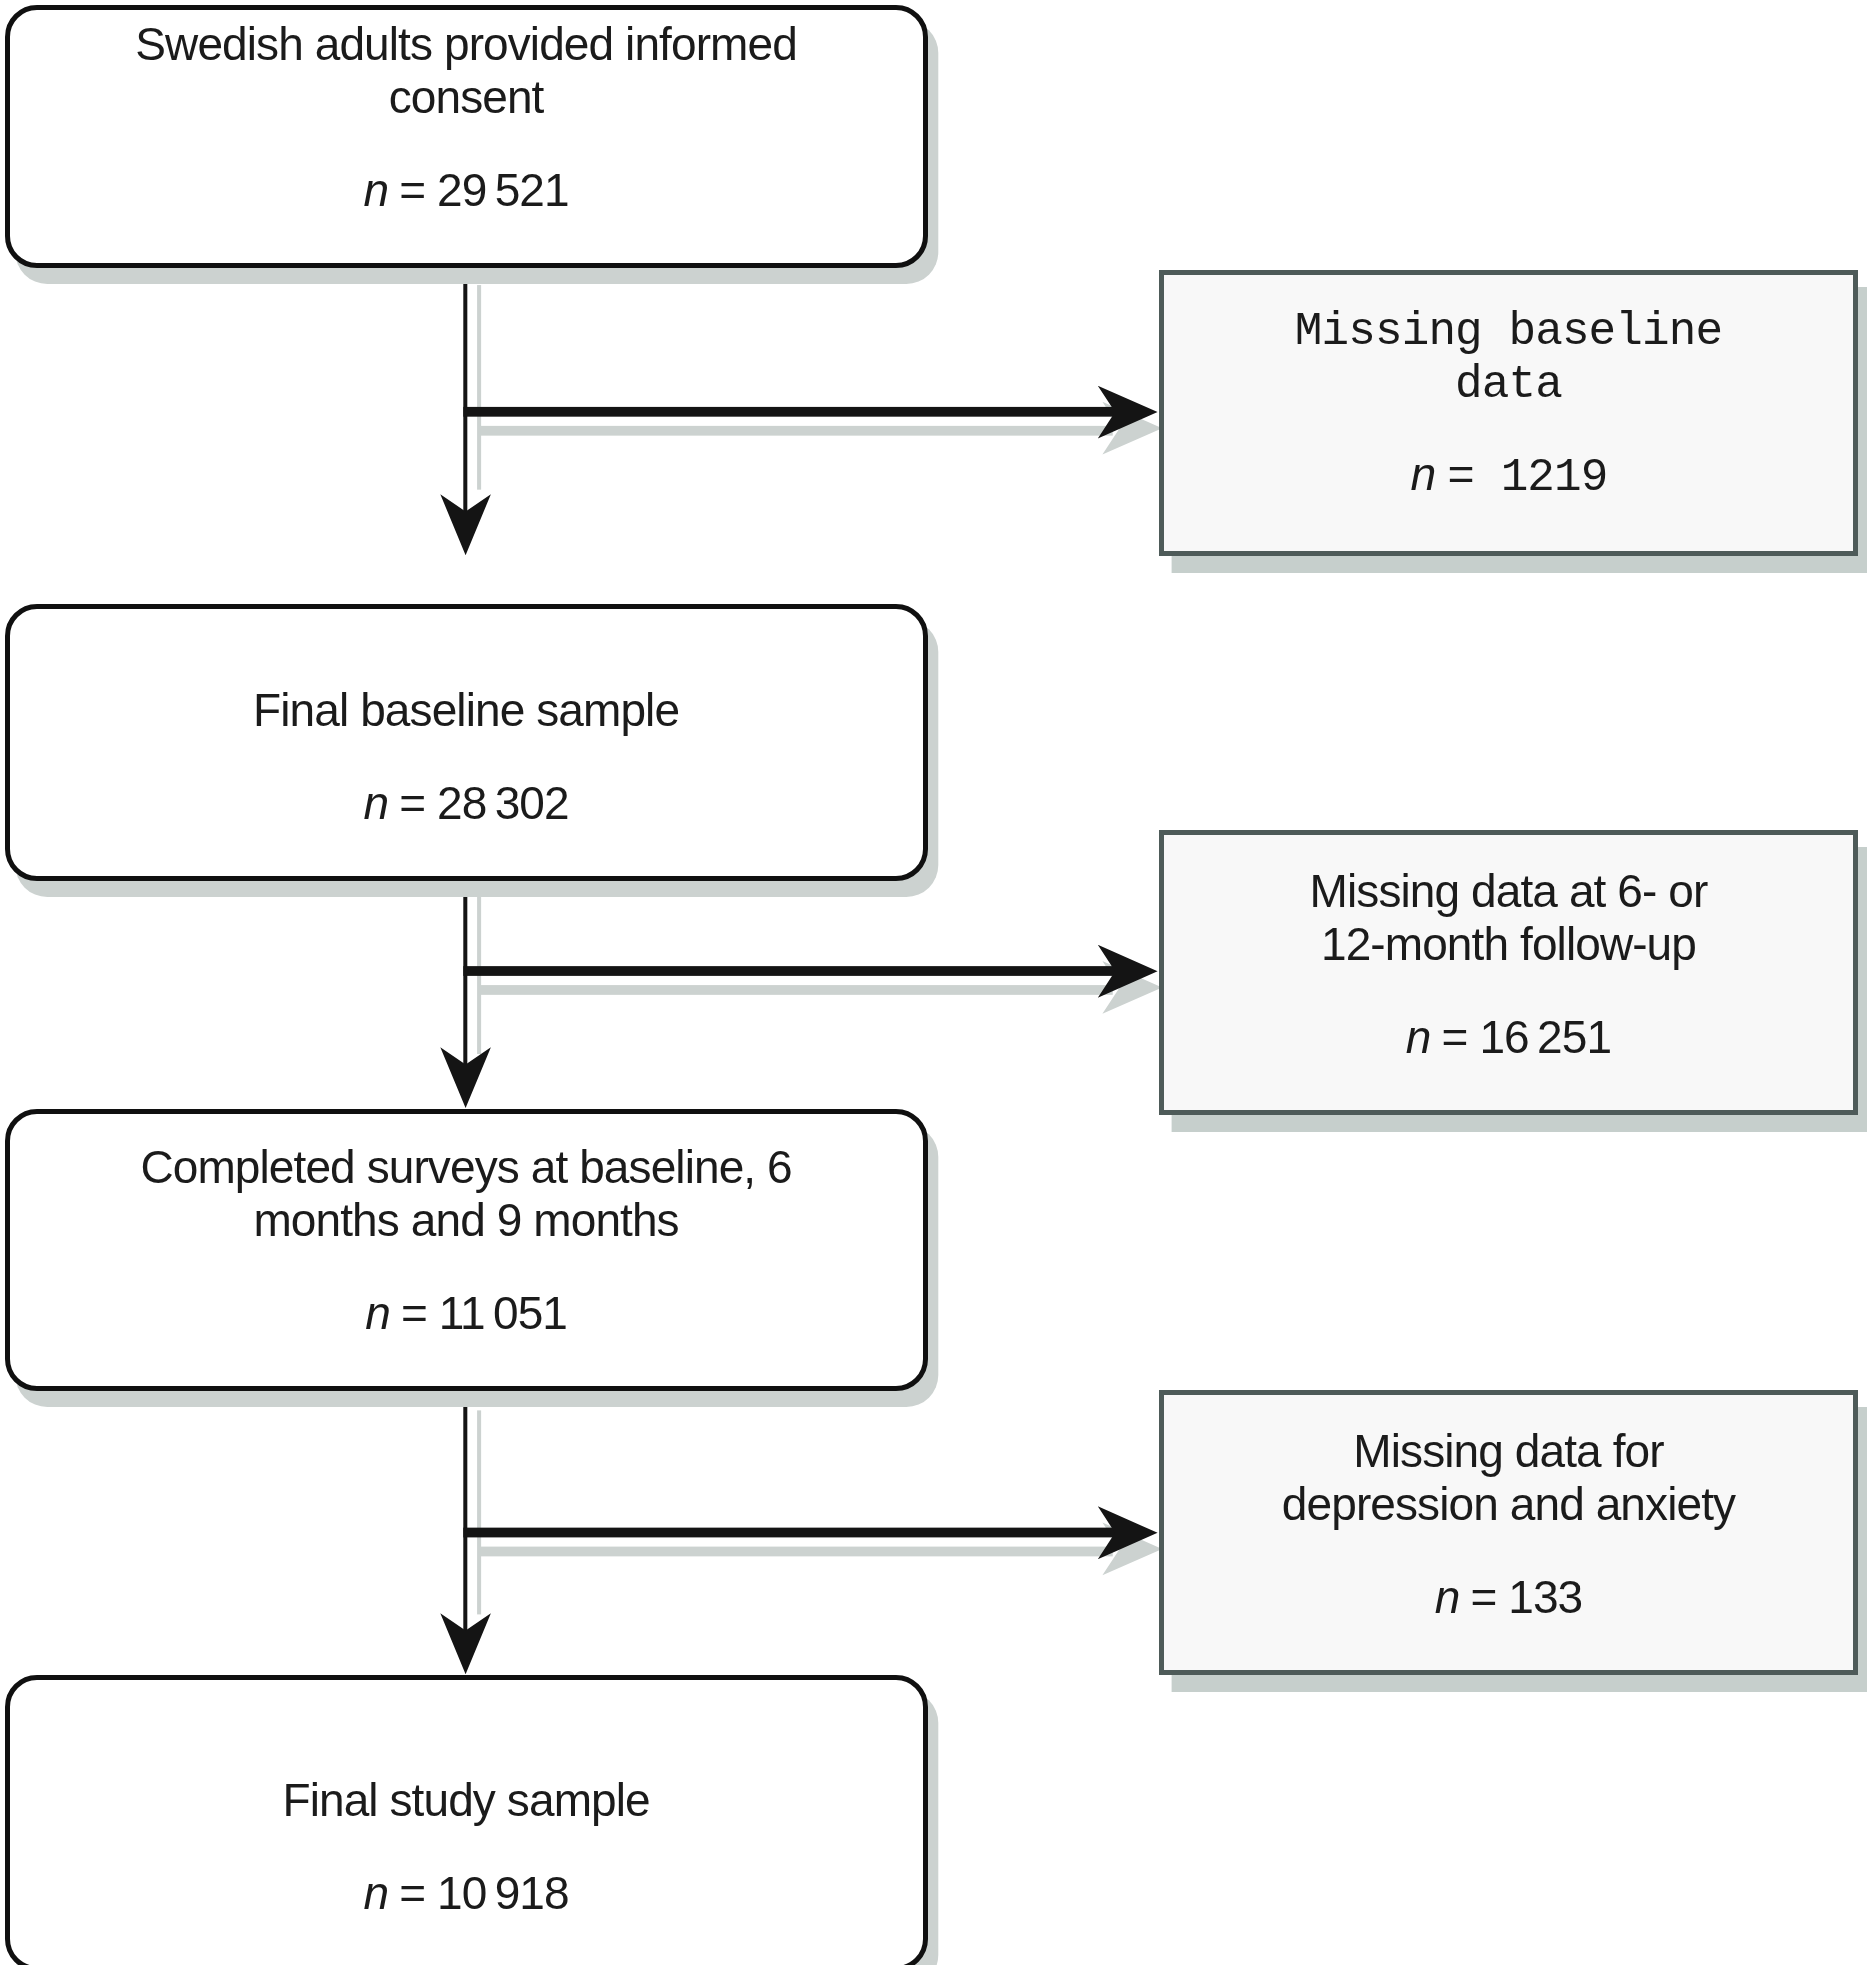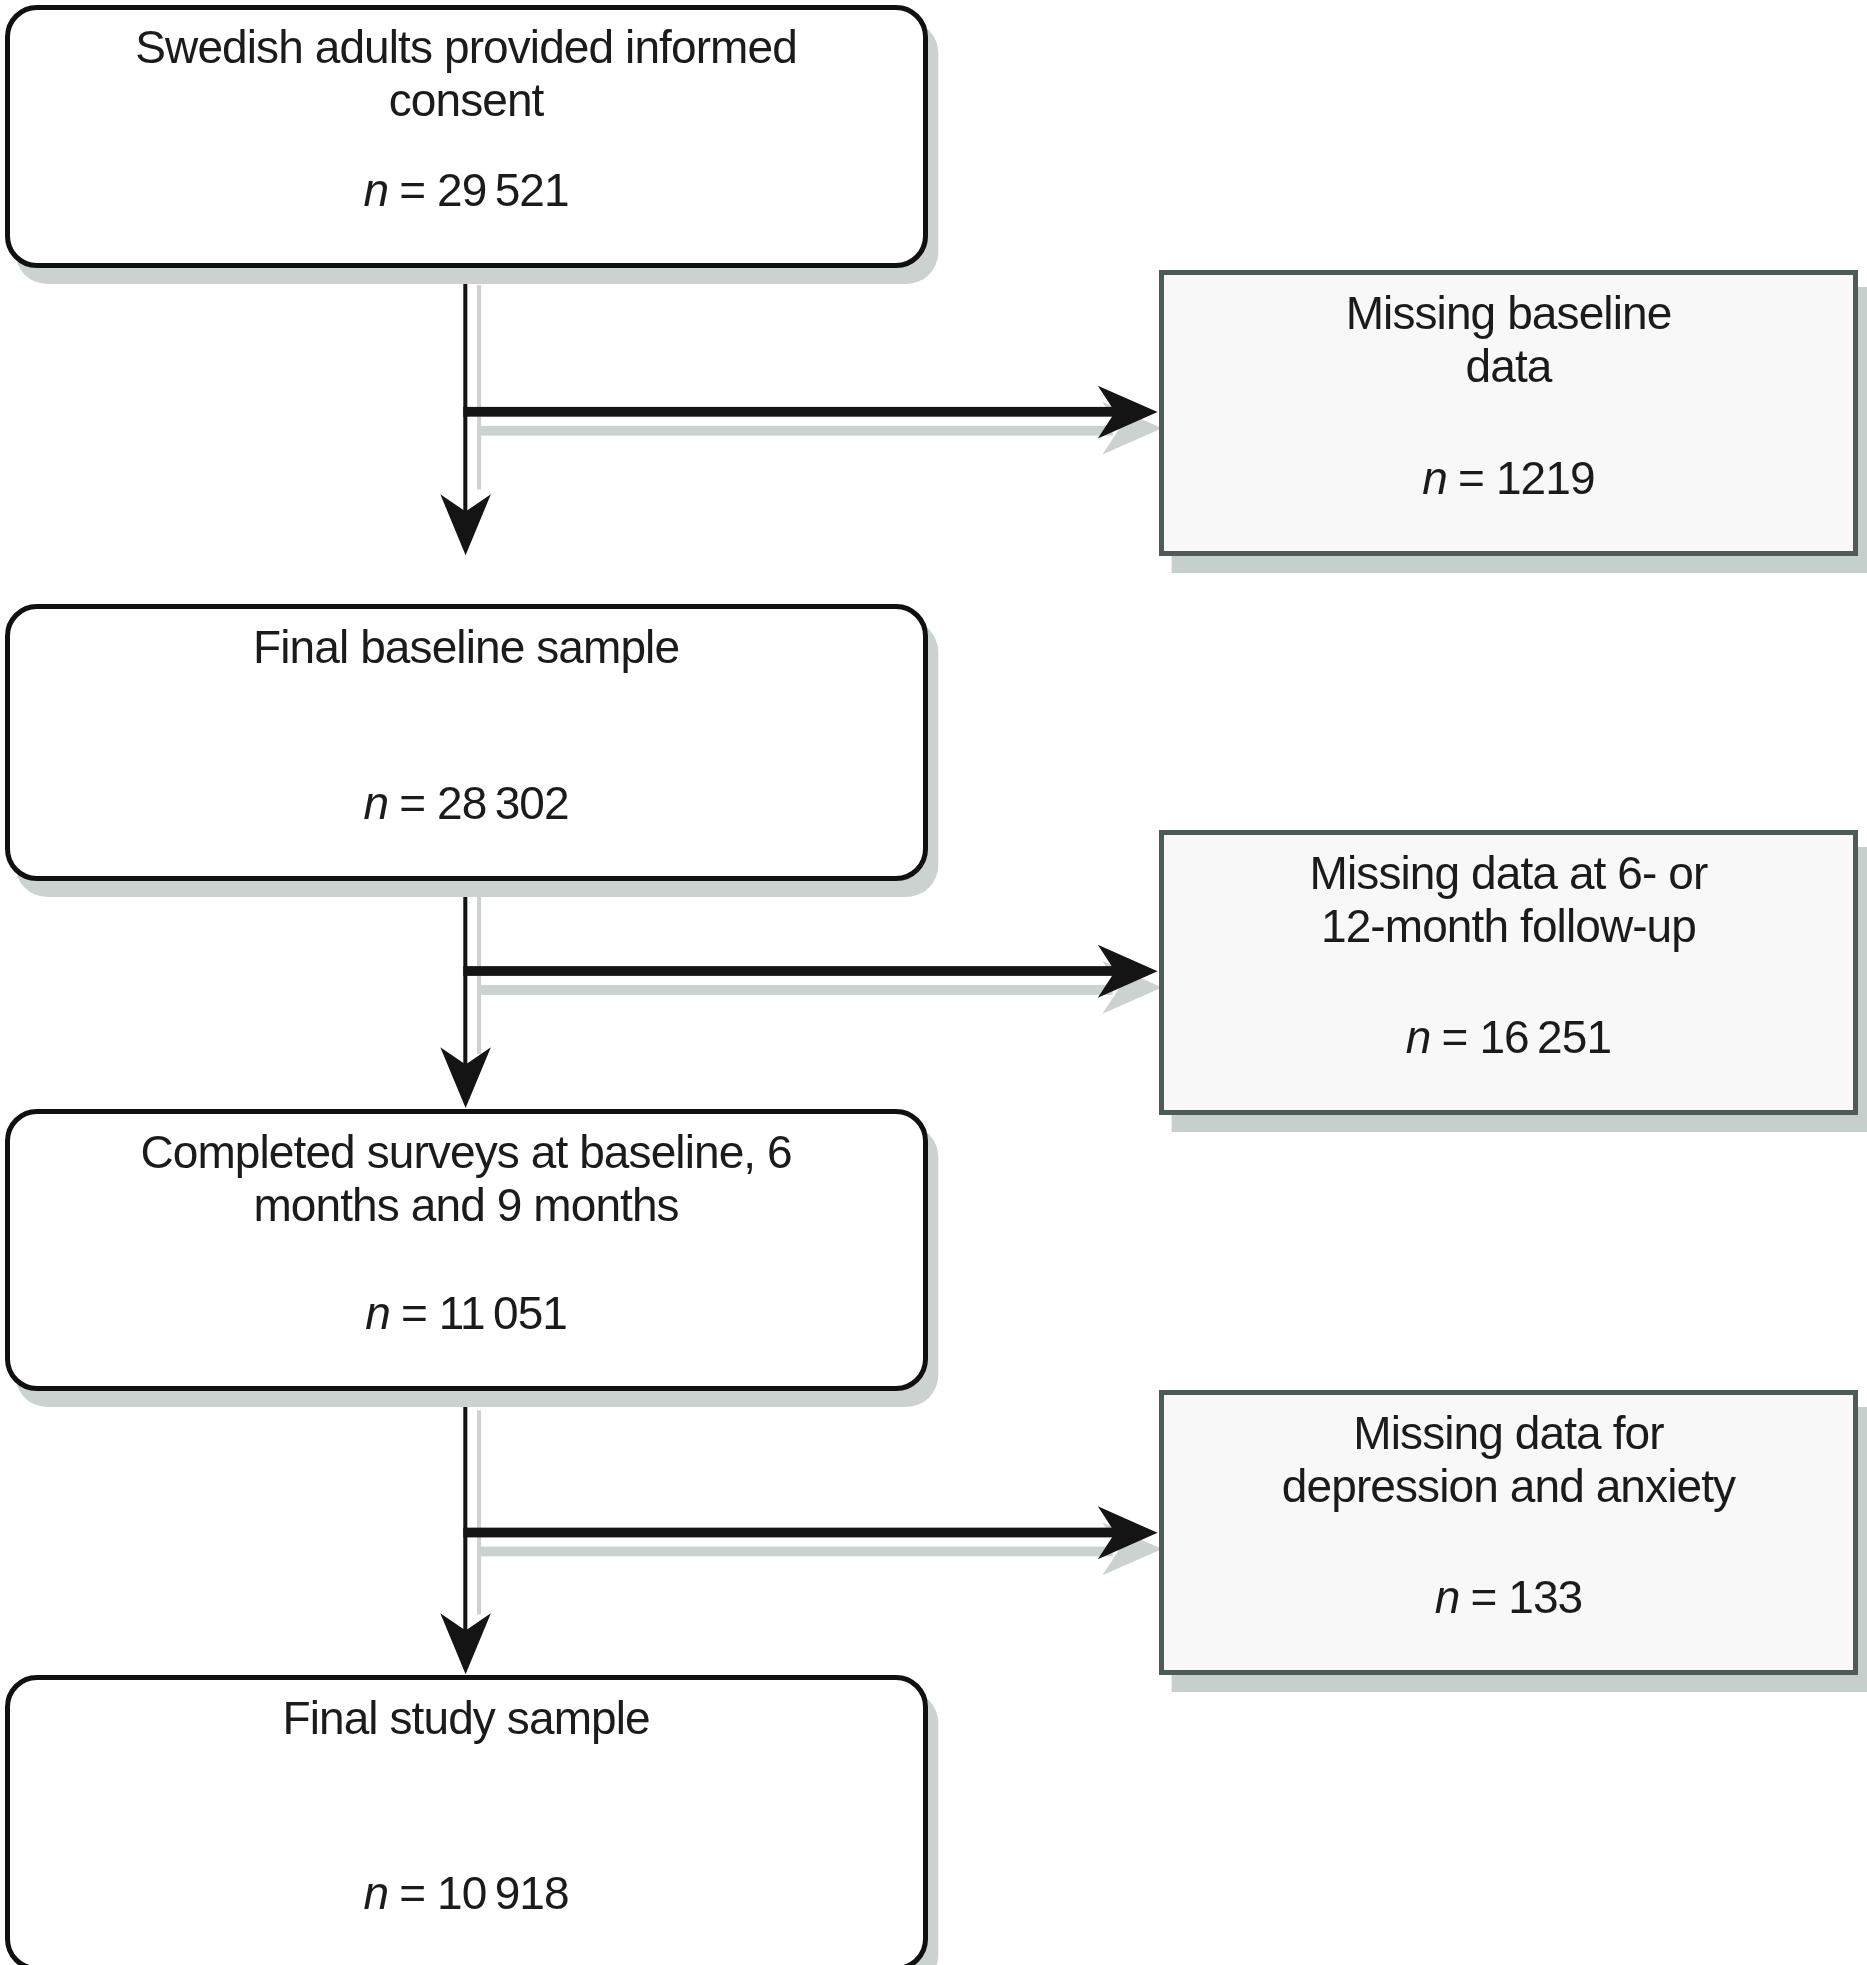--- a/index.html
+++ b/index.html
@@ -8,43 +8,44 @@
     width:1868px;height:1965px;
     font-family:"Liberation Sans","DejaVu Sans",sans-serif;
     color:#1b1b1b;
     overflow:hidden;
   }
   svg.connectors{position:absolute;left:0;top:0;z-index:0;}
   .box{
     position:absolute;z-index:1;
     box-sizing:border-box;
     display:flex;flex-direction:column;
-    align-items:center;justify-content:space-between;
+    align-items:center;justify-content:flex-end;
     text-align:center;
     font-size:46px;line-height:53px;letter-spacing:-0.9px;
     padding:11.5px 29px 46px 29px;
+    gap:40px;
   }
   .main{
     left:4.6px;width:923px;
     background:#ffffff;
     border:5.2px solid #101010;
     border-radius:32px;
     box-shadow:10.3px 16px 0 #ccd2d0;
   }
   .side{
     left:1159px;width:699px;
     background:#f8f8f8;
     border:5.7px solid #4e5b59;
     box-shadow:12.6px 17px 0 #c6cfcc;
   }
   .m1{top:4.6px;height:263px;}
   .m2{top:556px;height:277px;margin-top:48px;}
   .m3{top:1109px;height:282px;}
   .m4{top:1675px;height:296px;}
-  .s1{top:270px;height:286px;}
+  .s1{top:270px;height:286px;font-family:Liberation Mono, monospace;}
   .s2{top:830px;height:285px;}
   .s3{top:1390px;height:285px;}
   .lines{white-space:pre-line;}
   .nline i{font-style:italic;margin-right:0.24em;}
 </style>
 </head>
 <body>
 
 <svg class="connectors" width="1868" height="1965" viewBox="0 0 3250 3419">
 

